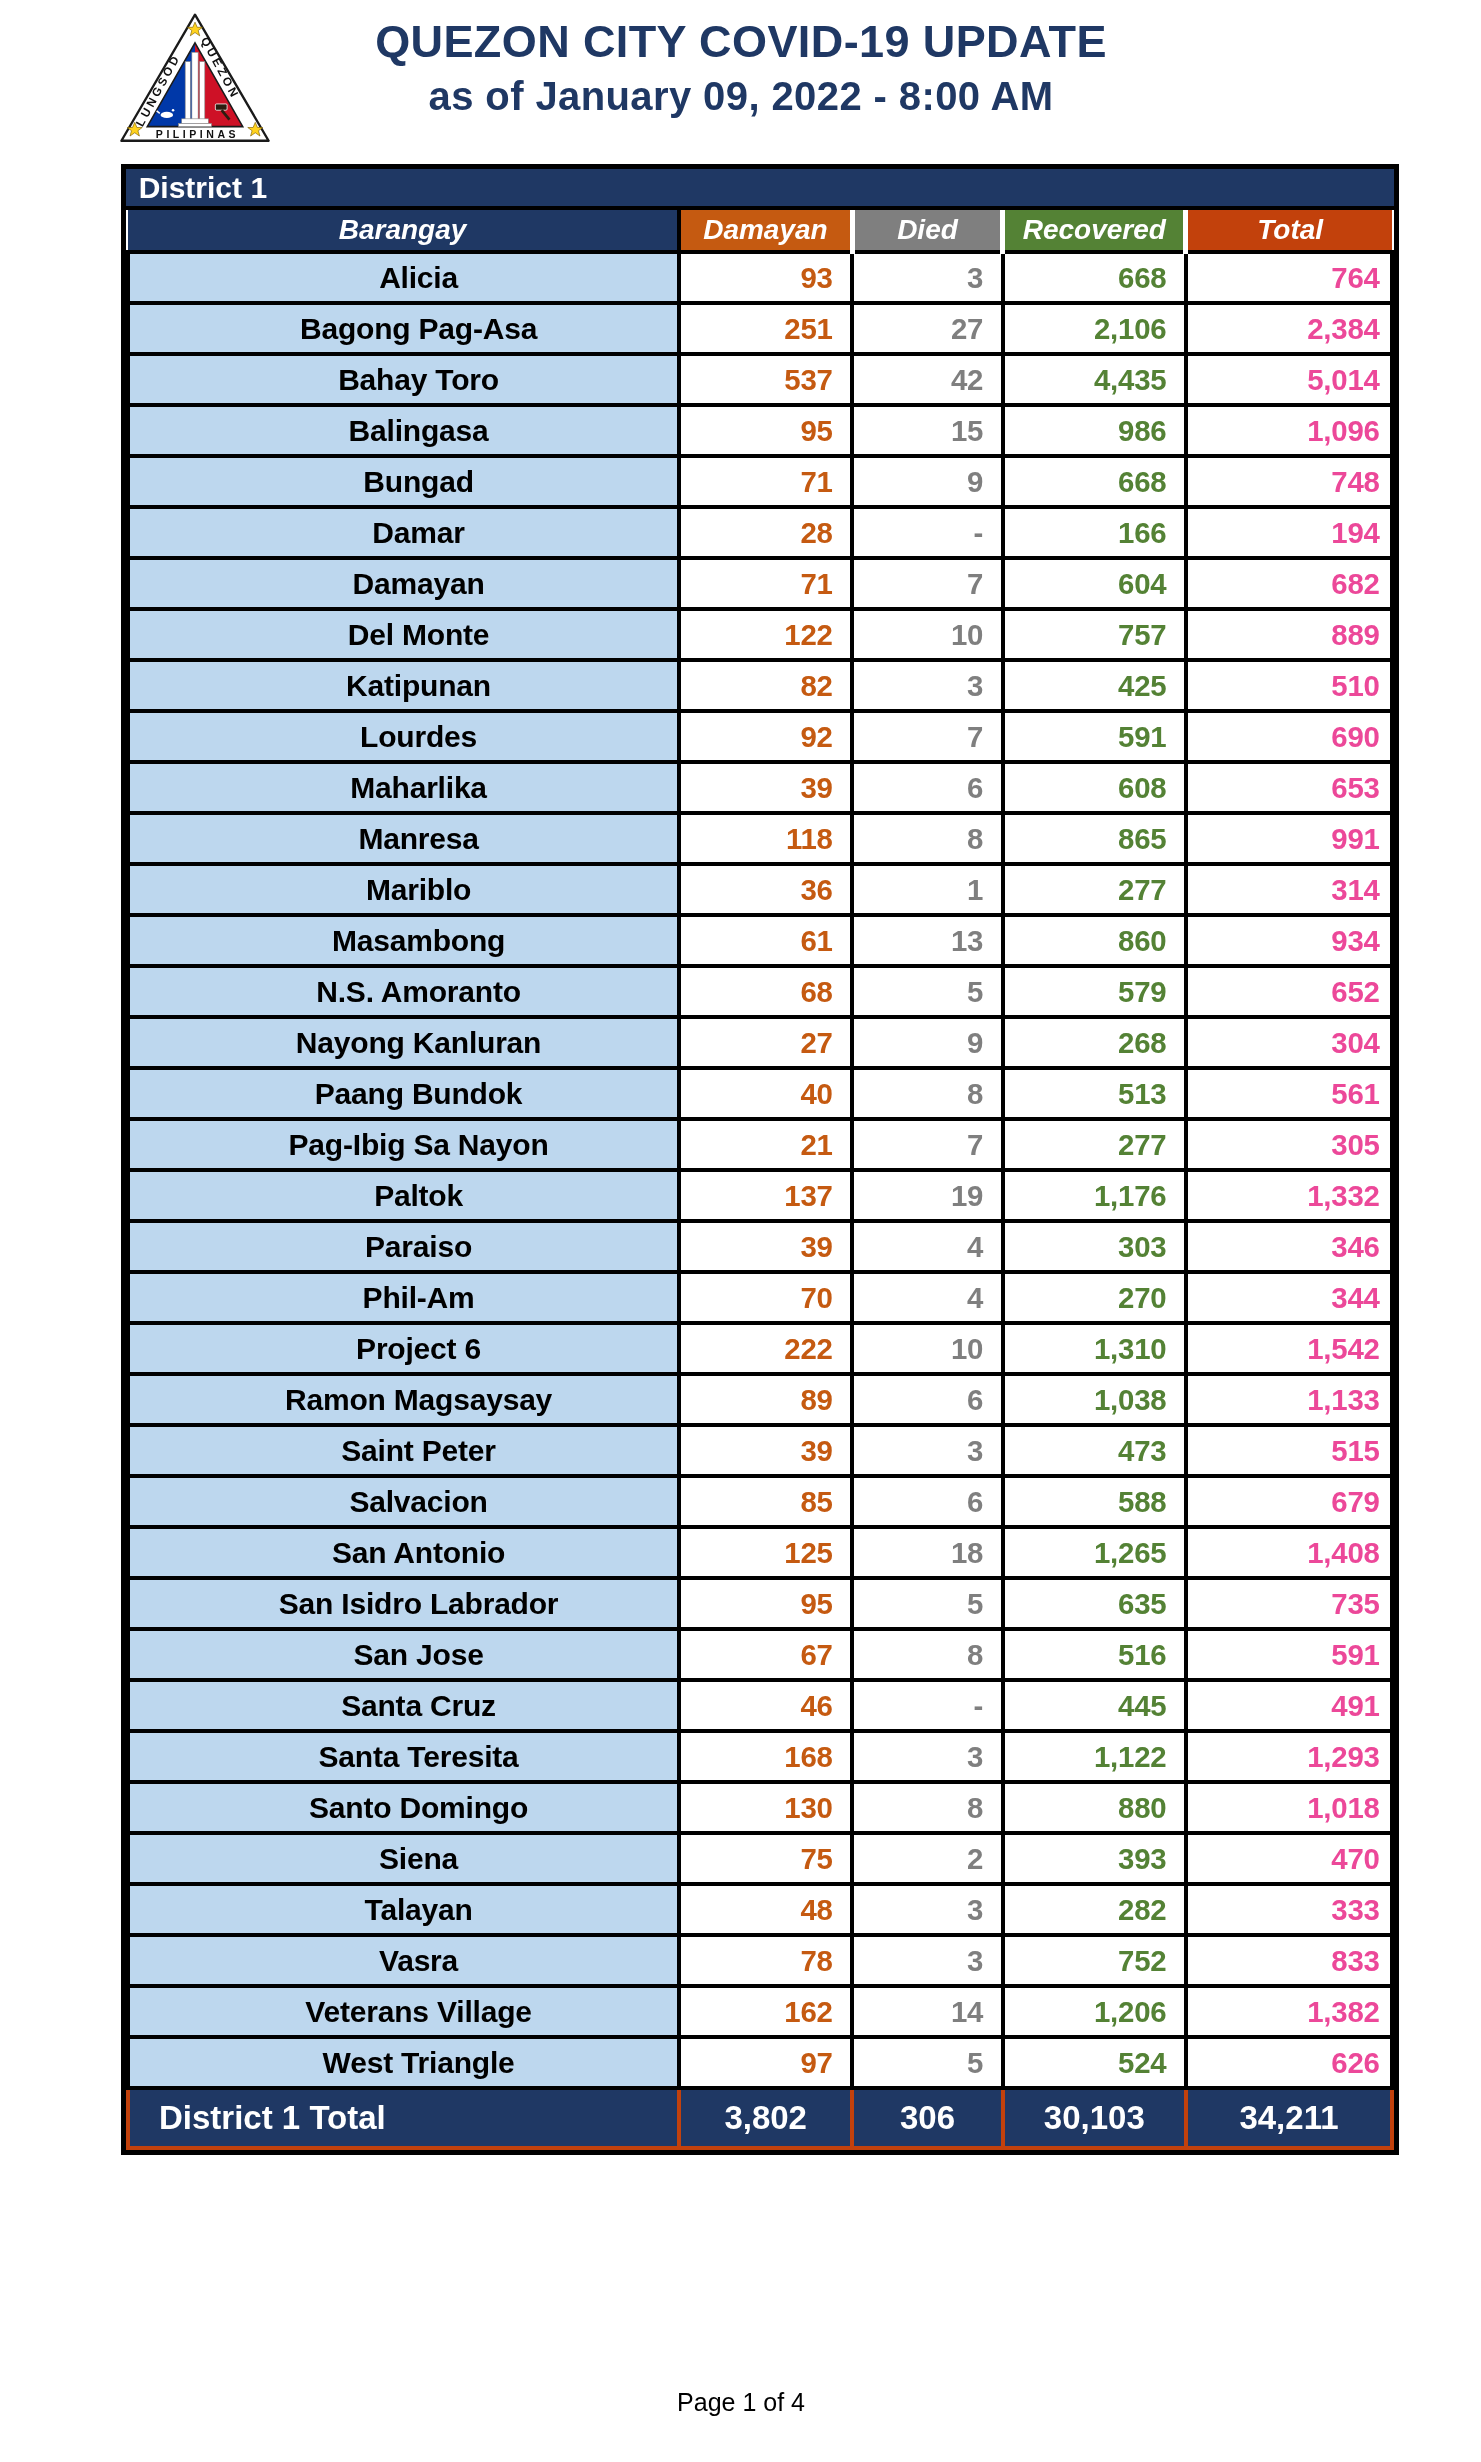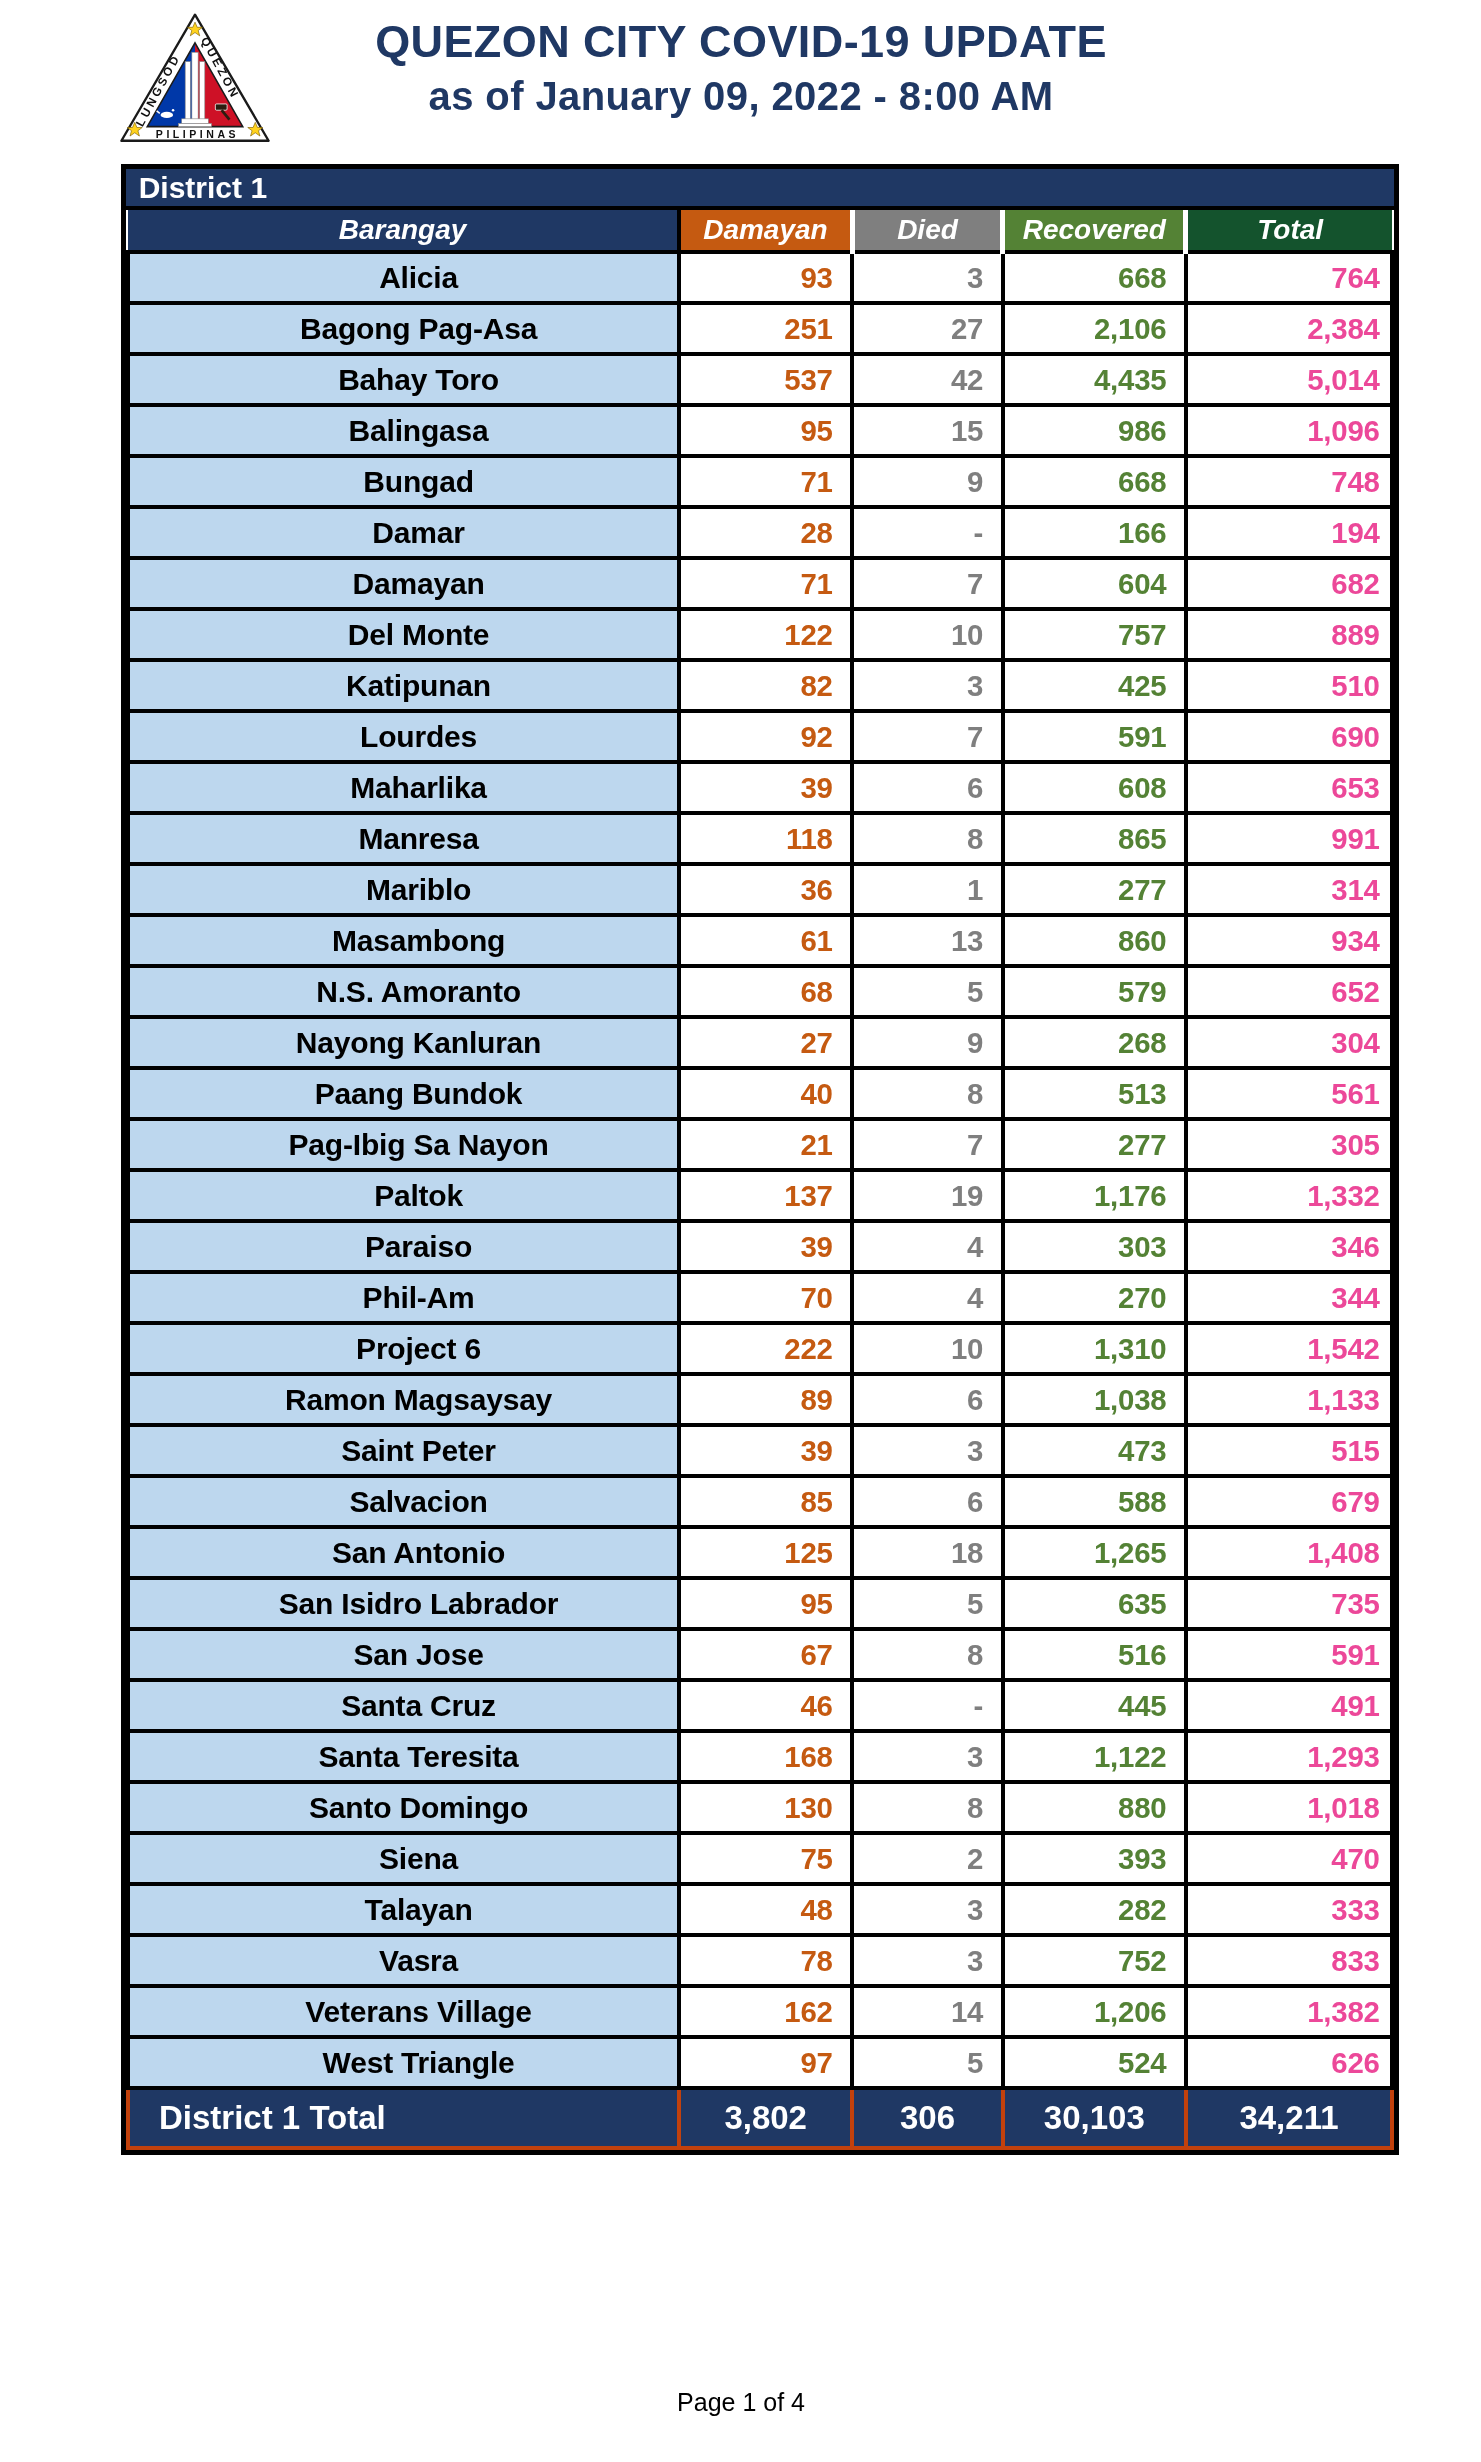--- a/index.html
+++ b/index.html
@@ -34,21 +34,21 @@
   col.w-total{width:16.3%;}
 
   thead th{
     height:40px;font-size:28px;font-weight:bold;font-style:italic;color:#fff;
     border-bottom:4px solid #000;text-align:center;padding:0;
   }
   th.h-barangay{background:#1F3864;border-right:4px solid #000;}
   th.h-active{background:#C55A11;}
   th.h-died{background:#7F7F7F;border-left:5.6px solid #fff;}
   th.h-recovered{background:#548235;border-left:5.6px solid #fff;}
-  th.h-total{background:#14532d;border-left:5.6px solid #fff;}
+  th.h-total{background:#c2410c;border-left:5.6px solid #fff;}
 
   tbody td{
     height:47px;border:4px solid #000;
     font-size:29.4px;font-weight:bold;letter-spacing:-0.2px;padding:0;
     vertical-align:middle;
   }
   td.c-barangay{background:#BDD7EE;color:#000;text-align:center;padding-left:30px;font-size:30px;}
   td.c-active{color:#C55A11;text-align:right;padding-right:17.5px;}
   td.c-died{color:#7F7F7F;text-align:right;padding-right:17.5px;}
   td.c-recovered{color:#548235;text-align:right;padding-right:17.5px;}

